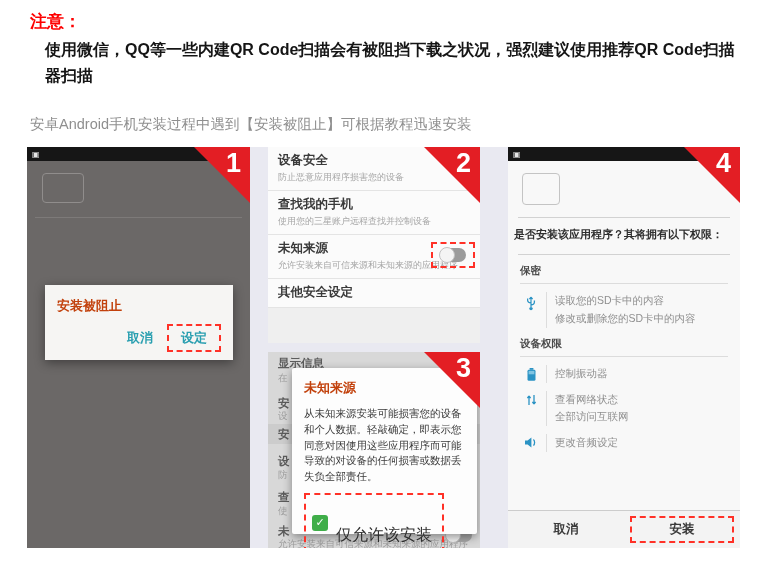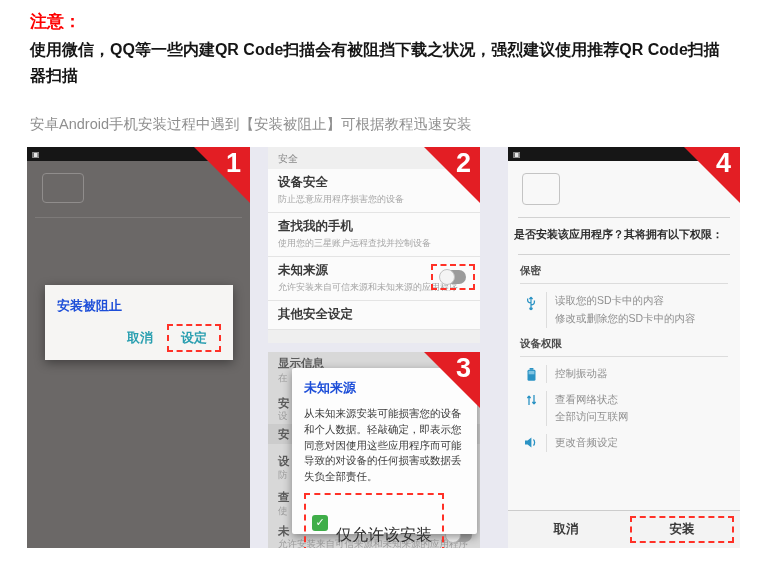--- a/index.html
+++ b/index.html
@@ -2,21 +2,21 @@
 <html><head>
 <meta charset="utf-8">
 <style>
   * { margin:0; padding:0; box-sizing:border-box; }
   html,body { background:#fff; }
   body { font-family:"Liberation Sans","DejaVu Sans",sans-serif; }
   .page { position:relative; width:767px; height:570px; background:#fff; overflow:hidden;padding-left:8px; }
 
   
   .note-title { position:absolute; left:30px; top:10px; color:#fe0000; font-size:17px; font-weight:bold; }
-  .note-body  { position:absolute; left:30px; top:37px; width:705px; color:#151515; font-size:16px; font-weight:bold; line-height:1.65; }
+  .note-body  { position:absolute; left:45px; top:37px; width:705px; color:#151515; font-size:16px; font-weight:bold; line-height:1.65; }
   .subtitle   { position:absolute; left:30px; top:115px; color:#8f8f8f; font-size:14.5px; }
 
   
   .strip { position:absolute; left:27px; top:147px; width:713px; height:401px; background:#e9e9f1; }
   .panel { position:absolute; overflow:hidden; }
   .p1 { left:0;   top:0;   width:223px; height:401px; background:#6b6867; }
   .p2 { left:241px; top:0;   width:212px; height:196px; background:#efefef; }
   .p3 { left:241px; top:205px; width:212px; height:196px; background:#d8d8d8; }
   .p4 { left:481px; top:0;   width:232px; height:401px; background:#f8f8f8; }
 
@@ -30,21 +30,21 @@
         display:flex; align-items:center; gap:3px; padding:0 5px; color:#e6e6e6; font-size:8px; }
   .sb .grow { flex:1; }
   .sim { background:#e8e8e8; color:#111; padding:0 2px; border-radius:1px; font-size:7px; font-weight:bold; line-height:9px; }
 
   
   .dark-body { position:absolute; left:0; right:0; top:14px; bottom:0; background:#6b6867; }
   .appicon1 { position:absolute; left:15px; top:12px; width:42px; height:30px; border:1px solid #908d8c; border-radius:4px; }
   .hr1 { position:absolute; left:8px; right:8px; top:56px; height:1px; background:#7d7a79; }
   .dlg { box-shadow:0 3px 10px rgba(0,0,0,.4); }
   .dlg1 { position:absolute; left:18px; top:124px; width:188px; background:#f6f5f3; padding:12px 12px 8px; }
-  .dlg-title { font-size:13px; font-weight:bold; color:#1d4ed8; }
+  .dlg-title { font-size:13px; font-weight:bold; color:#c2410c; }
   .dlg-body  { margin-top:10px; font-size:11.5px; color:#3a3a3a; line-height:1.55; }
   .dlg-btns  { display:flex; justify-content:flex-end; align-items:center; gap:6px; margin-top:9px; }
   .tbtn { color:#2a9fb0; font-weight:bold; font-size:13px; padding:3px 8px; cursor:pointer; }
   .tbtn.boxed { border:2px dashed #ff3127; padding:3px 12px; }
 
   
   .p2-header { padding:5px 10px 3px; font-size:10px; color:#8a8a8a; }
   .p2-row { position:relative; padding:5px 10px 6px; border-bottom:1px solid #e4e4e4; background:#fbfbfb; }
   .p2-row .t { font-size:12.5px; font-weight:bold; color:#3a3a3a; }
   .p2-row .s { font-size:9px; color:#a6a6a6; margin-top:2px; white-space:nowrap; }
@@ -117,21 +117,20 @@
             <span class="tbtn">取消</span>
             <span class="tbtn boxed">设定</span>
           </div>
         </div>
       </div>
       <div class="tri"></div>
       <div class="tri-num">1</div>
     </div>
 
     <div class="panel p2">
-      <div class="p2-header">安全</div>
       <div class="p2-row">
         <div class="t">设备安全</div>
         <div class="s">防止恶意应用程序损害您的设备</div>
       </div>
       <div class="p2-row">
         <div class="t">查找我的手机</div>
         <div class="s">使用您的三星账户远程查找并控制设备</div>
       </div>
       <div class="p2-row">
         <div class="t">未知来源</div>

